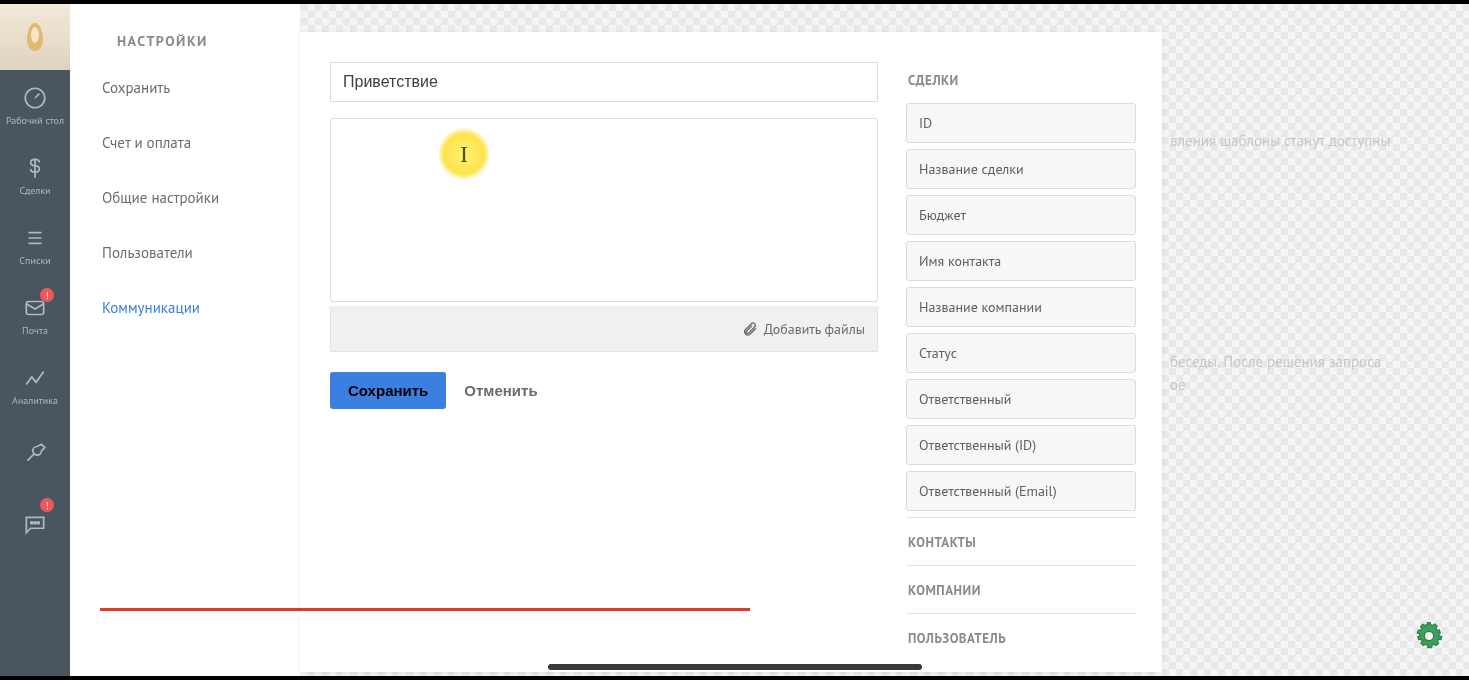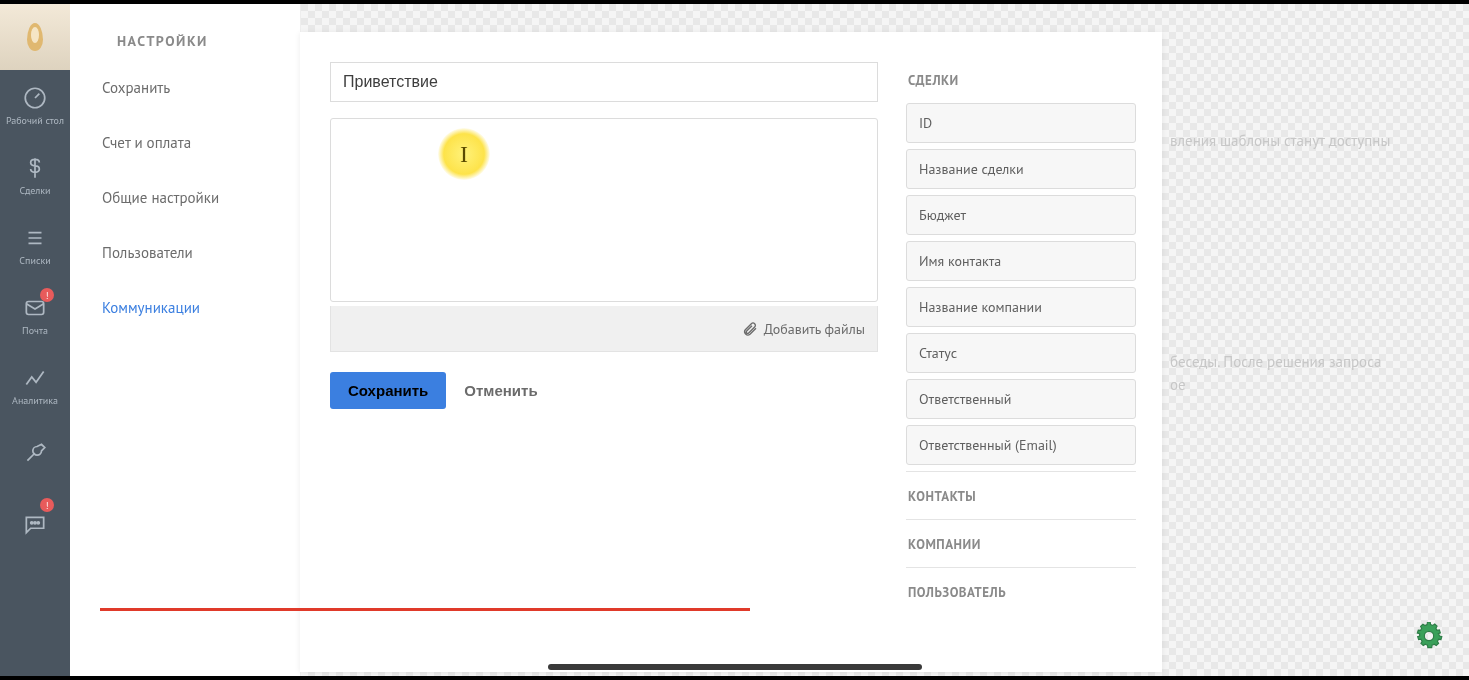--- a/index.html
+++ b/index.html
@@ -223,20 +223,21 @@
   
   <div class="tags-col">
     <div class="tags-heading">СДЕЛКИ</div>
     <div class="tag-chip">ID</div>
     <div class="tag-chip">Название сделки</div>
     <div class="tag-chip">Бюджет</div>
     <div class="tag-chip">Имя контакта</div>
     <div class="tag-chip">Название компании</div>
     <div class="tag-chip">Статус</div>
     <div class="tag-chip">Ответственный</div>
+    <div class="tag-chip">Ответственный (ID)</div>
     <div class="tag-chip">Ответственный (Email)</div>
     <div class="tags-heading">КОНТАКТЫ</div>
     <div class="tags-heading">КОМПАНИИ</div>
     <div class="tags-heading">ПОЛЬЗОВАТЕЛЬ</div>
   </div>
 </div>
 
 <div class="ghost-text ghost1">вления шаблоны станут доступны</div>
 <div class="ghost-text ghost2">
   <span>беседы. После решения запроса</span><br><span>ое</span>

